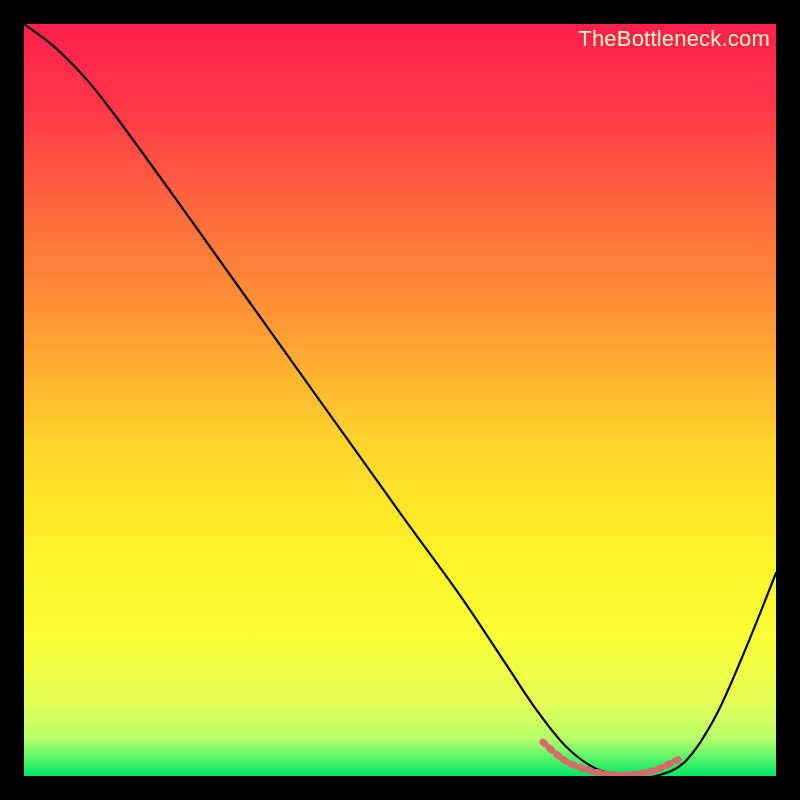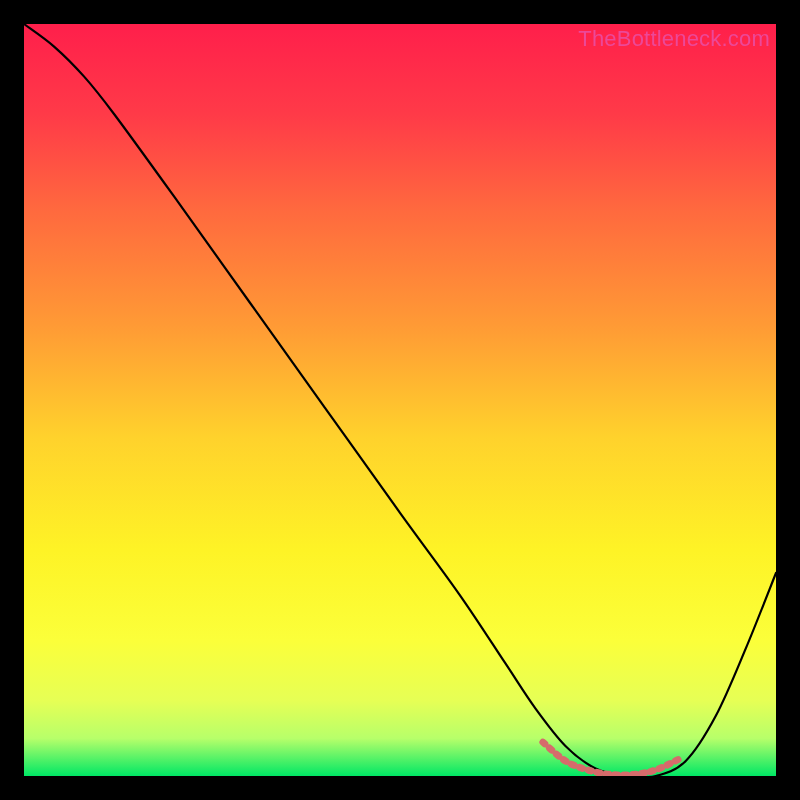--- a/index.html
+++ b/index.html
@@ -23,21 +23,21 @@
     position: absolute;
     left: 0;
     top: 0;
     width: 752px;
     height: 752px;
   }
   .watermark {
     position: absolute;
     top: 2px;
     right: 6px;
-    color: #ec4899;
+    color: #fef9c3;
     font-size: 22px;
     font-weight: 500;
     letter-spacing: 0.2px;
     pointer-events: none;
   }
 </style>
 </head>
 <body>
 
 <div class="frame">

